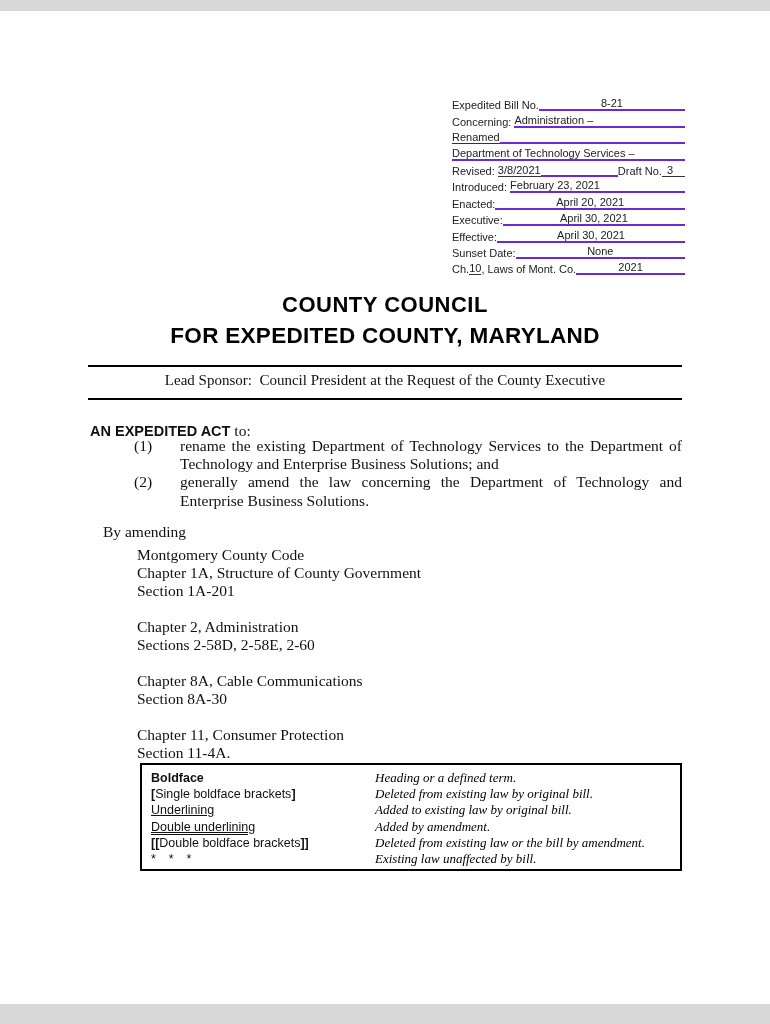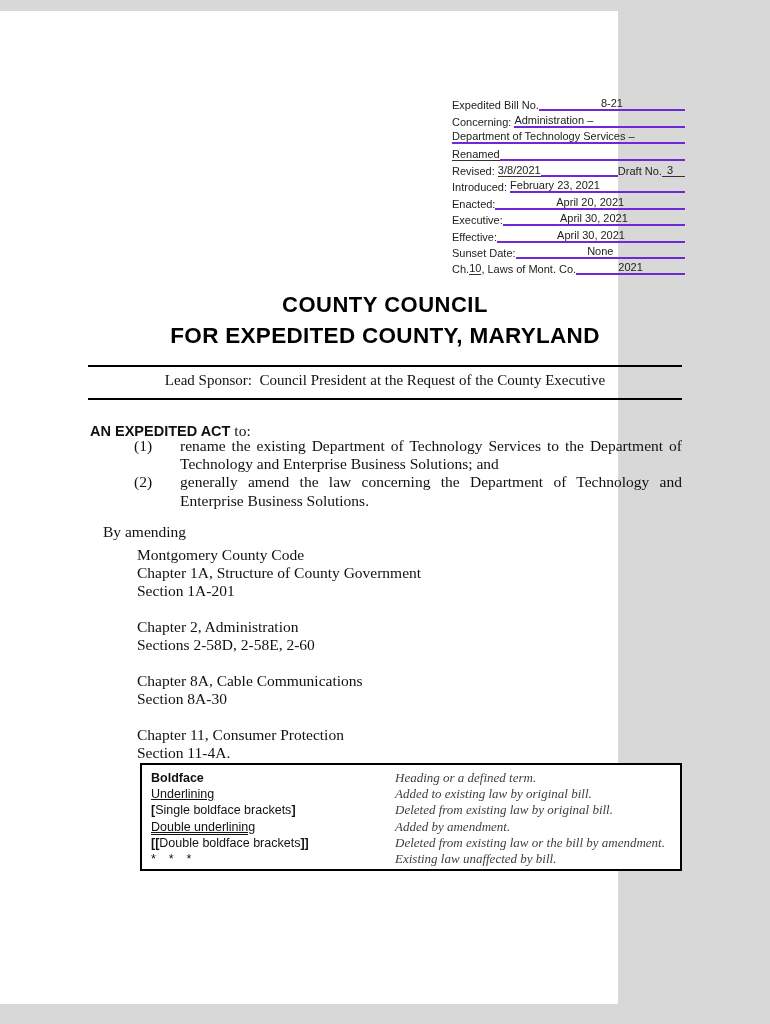--- a/index.html
+++ b/index.html
@@ -1,19 +1,19 @@
 <!DOCTYPE html>
 <html><head>
 <meta charset="utf-8">
 <style>
   html,body{margin:0;padding:0;}
   body{width:770px;height:1024px;background:#d8d8d8;}
   .canvas{position:relative;width:770px;height:1024px;background:#d8d8d8;overflow:hidden;
           font-family:"Liberation Serif",serif;color:#111;}
-  .page{position:absolute;left:0;top:11px;width:618px;height:993px;background:#ffffff;}
+  .page{position:absolute;left:0;top:11px;width:770px;height:993px;background:#ffffff;}
 
   
   .bill-header{position:absolute;left:452px;top:84px;width:233px;
                font-family:"Liberation Sans",sans-serif;font-size:11px;color:#222;}
   .bh-line{display:flex;align-items:flex-end;height:16.4px;white-space:pre;}
   .bh-label{flex:0 0 auto;}
   .bh-u{flex:0 0 auto;border-bottom:1px solid #333;}
   .bh-pad{padding:0 12px 0 5px;}
   .bh-fill{flex:1 1 auto;border-bottom:2px solid #6d28d9;text-align:center;min-width:8px;}
   .bh-fill.left{text-align:left;}
@@ -40,23 +40,23 @@
   .act-txt{flex:1;text-align:justify;}
 
   
   .by-amending{position:absolute;left:103px;top:512px;font-size:15.5px;}
   .amending-list{position:absolute;left:137px;top:535px;font-size:15.5px;line-height:18px;}
   .am-line.gap{margin-bottom:18px;}
 
   
   .legend{position:absolute;left:140px;top:752px;width:542px;height:108px;
           border:2px solid #000;padding:5px 8px 5px 9px;box-sizing:border-box;background:#fff;}
-  .lg-row{display:flex;line-height:16.2px;gap:20px;}
+  .lg-row{display:flex;line-height:16.2px;}
   .lg-term{flex:0 0 224px;font-family:"Liberation Sans",sans-serif;font-size:12.5px;color:#111;}
-  .lg-desc{flex:1;font-family:"Liberation Serif",serif;font-style:italic;font-size:13px;color:#404040;}
+  .lg-desc{flex:1;font-family:"Liberation Serif",serif;font-style:italic;font-size:13px;color:#000000;}
   .t-bold{font-weight:700;}
   .t-underline{text-decoration:underline;}
   .t-dunderline{text-decoration:underline;text-decoration-style:double;}
   .t-stars{white-space:pre;letter-spacing:2px;}
   .lg-term b{font-weight:700;}
 
   .closing{position:absolute;left:129px;top:869px;font-size:15px;font-style:italic;}
 </style>
 </head>
 <body>
@@ -67,25 +67,25 @@
     <div class="bill-header">
       <div class="bh-line">
         <span class="bh-label">Expedited Bill No.</span>
         <span class="bh-fill">8-21</span>
       </div>
       <div class="bh-line">
         <span class="bh-label">Concerning: </span>
         <span class="bh-fill left">Administration –</span>
       </div>
       <div class="bh-line">
-        <span class="bh-fill left">Department of Technology Services –</span>
+        <span class="bh-u">Renamed</span>
+        <span class="bh-fill"></span>
       </div>
       <div class="bh-line">
-        <span class="bh-u">Renamed</span>
-        <span class="bh-fill"></span>
+        <span class="bh-fill left">Department of Technology Services –</span>
       </div>
       <div class="bh-line">
         <span class="bh-label">Revised: </span>
         <span class="bh-u">3/8/2021</span>
         <span class="bh-fill"></span>
         <span class="bh-label">Draft No.</span>
         <span class="bh-u bh-pad">3</span>
       </div>
       <div class="bh-line">
         <span class="bh-label">Introduced: </span>
@@ -152,26 +152,26 @@
       <div class="am-line">Chapter 11, Consumer Protection</div>
       <div class="am-line">Section 11-4A.</div>
     </div>
 
     <div class="legend">
       <div class="lg-row">
         <span class="lg-term t-bold">Boldface</span>
         <span class="lg-desc">Heading or a defined term.</span>
       </div>
       <div class="lg-row">
+        <span class="lg-term"><b>[</b><span>Single boldface brackets</span><b>]</b></span>
+        <span class="lg-desc">Deleted from existing law by original bill.</span>
+      </div>
+      <div class="lg-row">
         <span class="lg-term t-underline">Underlining</span>
         <span class="lg-desc">Added to existing law by original bill.</span>
-      </div>
-      <div class="lg-row">
-        <span class="lg-term"><b>[</b><span>Single boldface brackets</span><b>]</b></span>
-        <span class="lg-desc">Deleted from existing law by original bill.</span>
       </div>
       <div class="lg-row">
         <span class="lg-term t-dunderline">Double underlining</span>
         <span class="lg-desc">Added by amendment.</span>
       </div>
       <div class="lg-row">
         <span class="lg-term"><b>[[</b><span>Double boldface brackets</span><b>]]</b></span>
         <span class="lg-desc">Deleted from existing law or the bill by amendment.</span>
       </div>
       <div class="lg-row">

